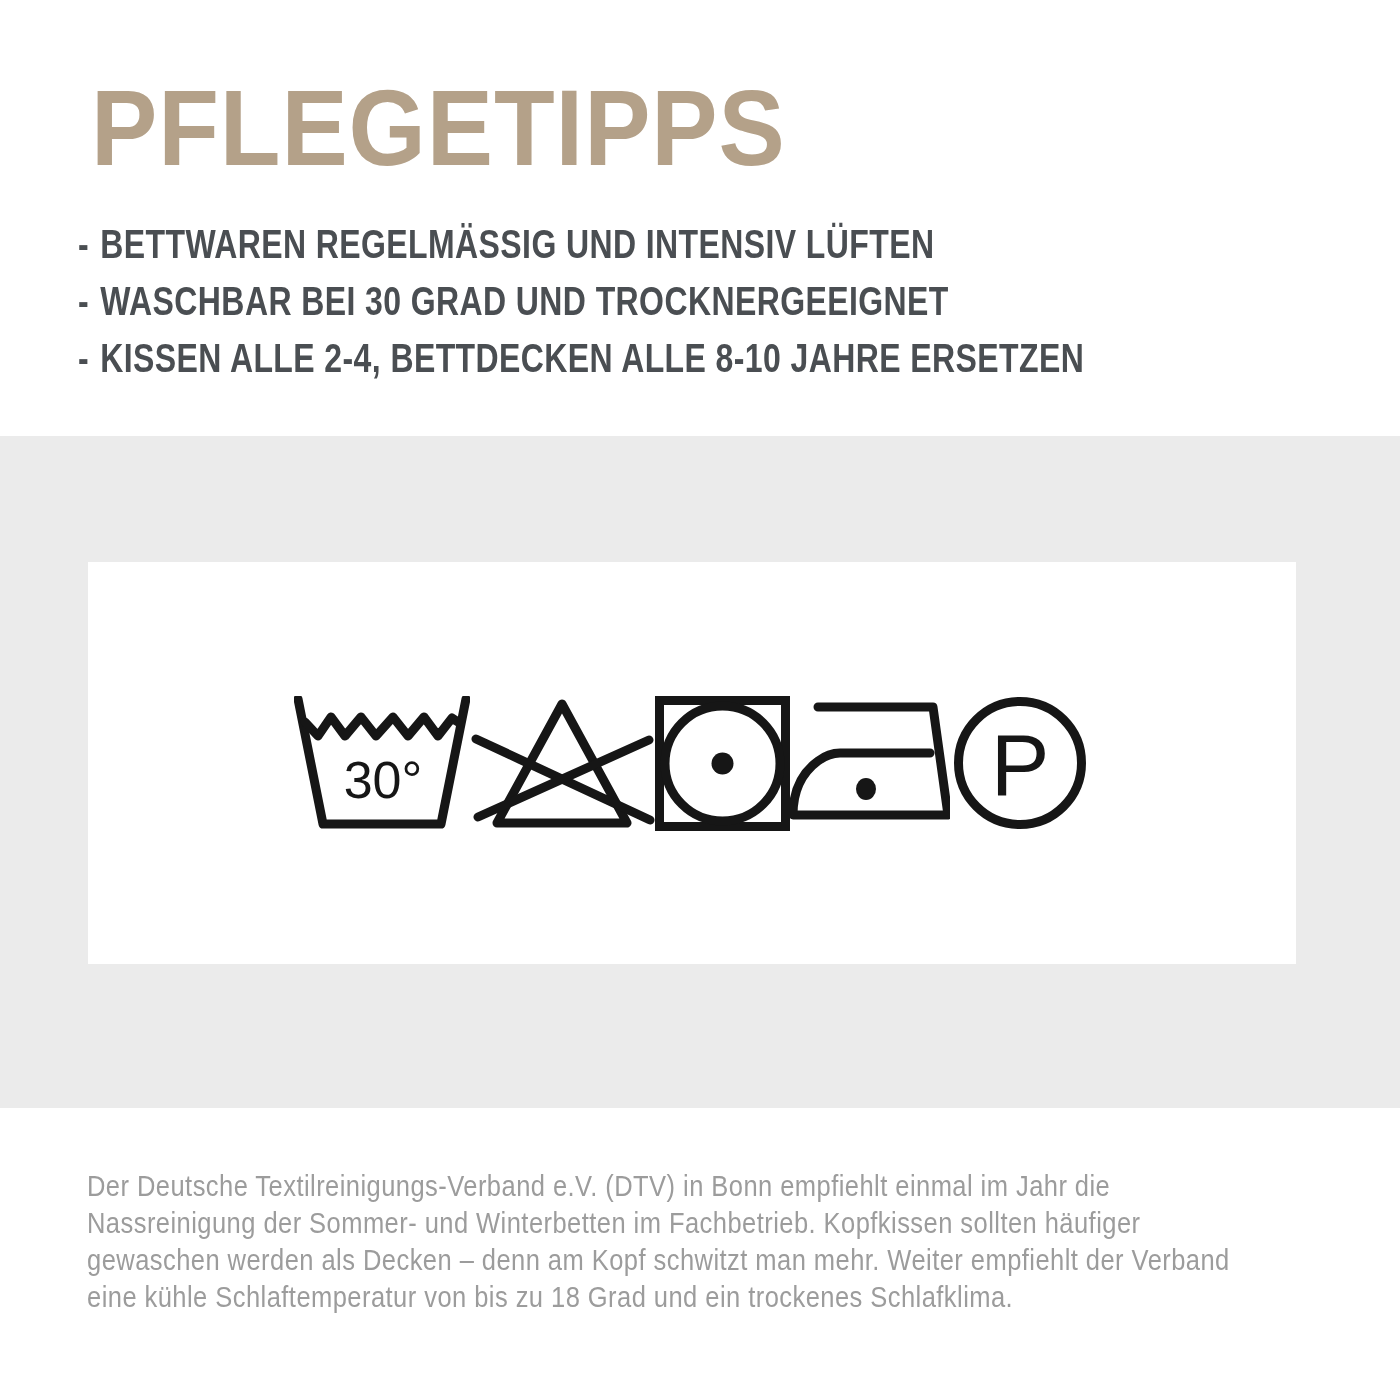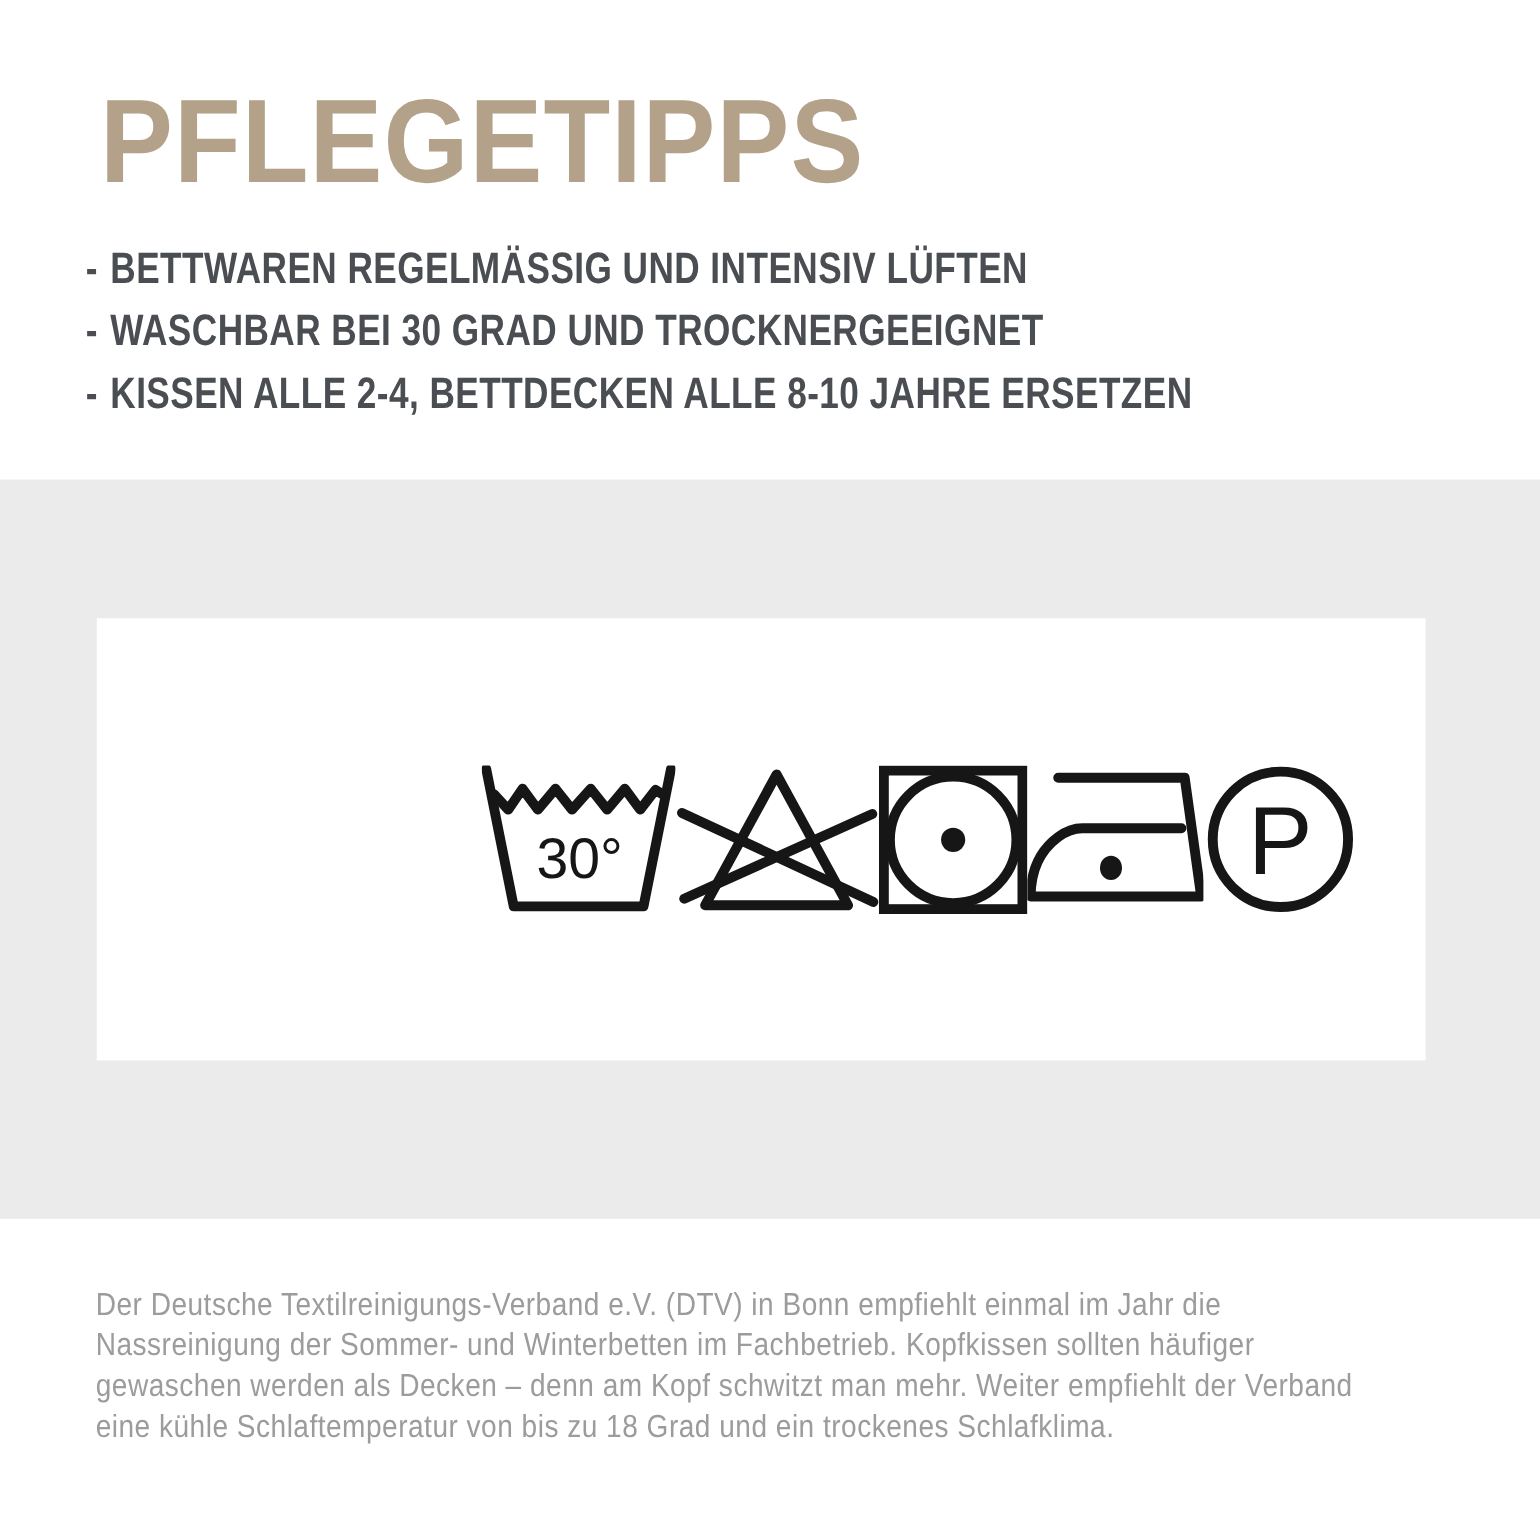--- a/index.html
+++ b/index.html
@@ -37,21 +37,21 @@
   .band{
     position:absolute;left:0;top:436px;
     width:1400px;height:672px;
     background:#ebebeb;
   }
   
   .symbol-panel{
     position:absolute;left:88px;top:562px;
     width:1208px;height:402px;
     background:#ffffff;
-    display:flex;align-items:center;justify-content:flex-end;
+    display:flex;align-items:center;justify-content:center;
     padding:0 62px;box-sizing:border-box;
   }
   .symbol{display:block;}
   
   .footer{
     position:absolute;left:87px;top:1168px;
     color:#9c9c9c;
     font-size:29px;line-height:37px;
     letter-spacing:0.5px;
     white-space:nowrap;

